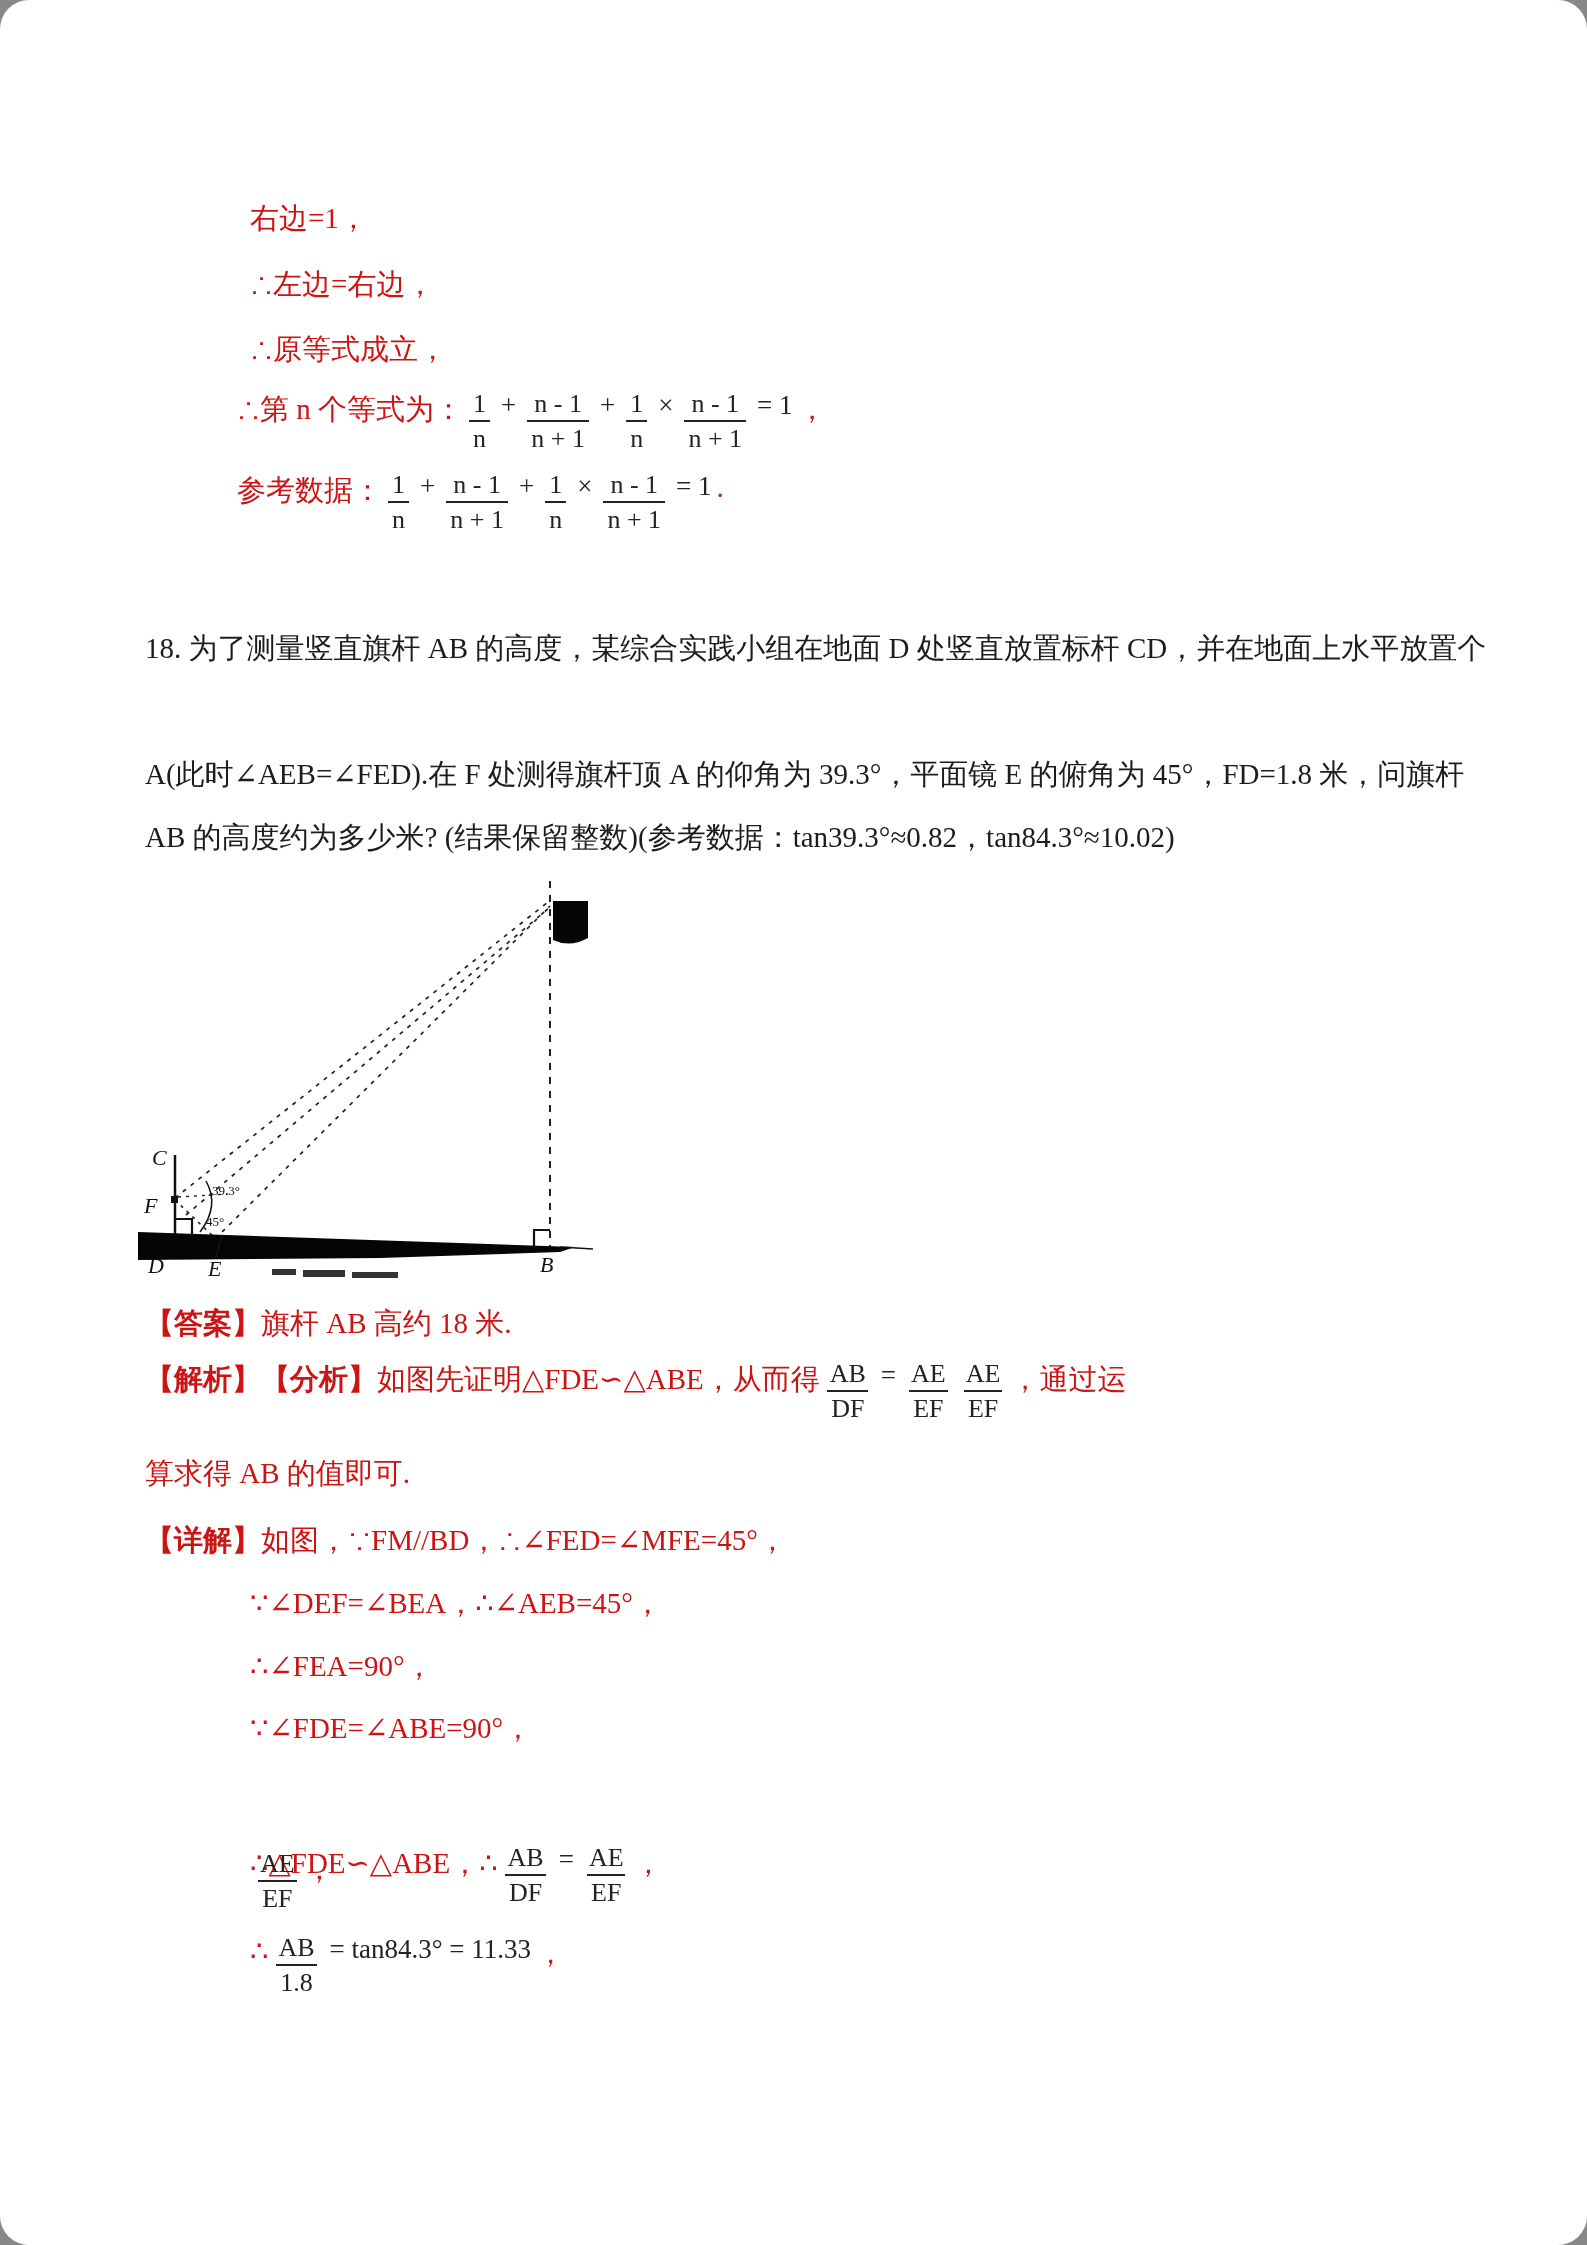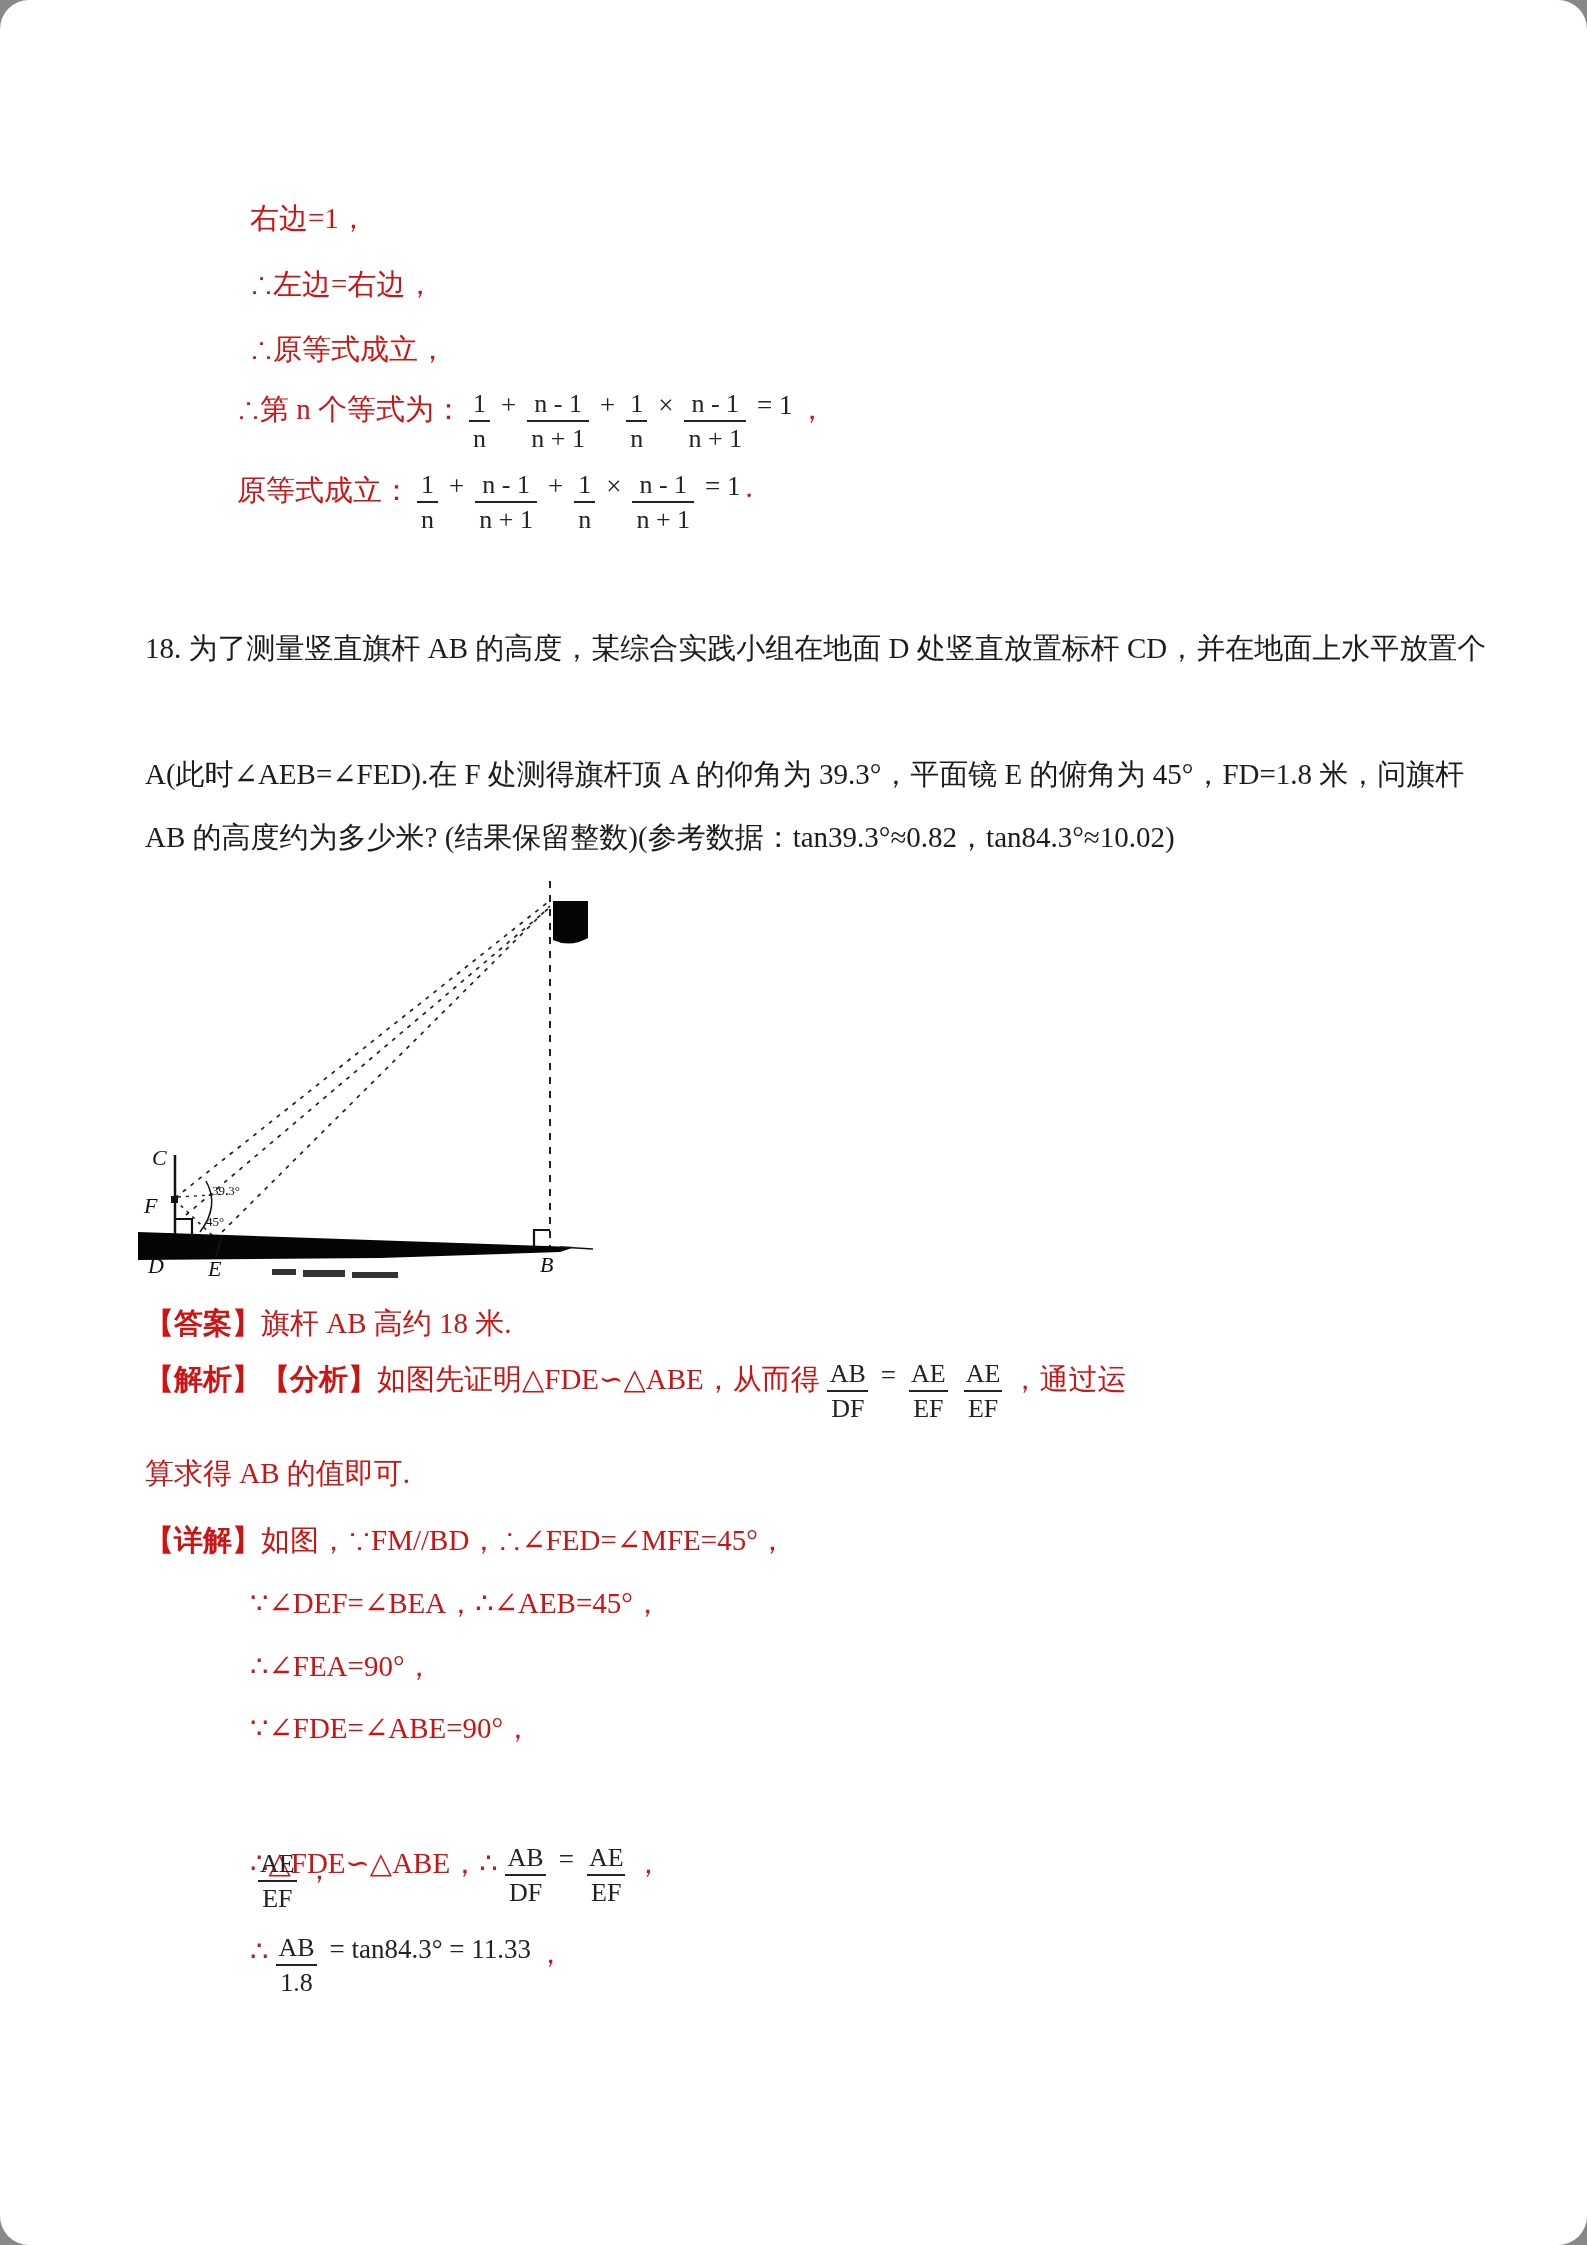--- a/index.html
+++ b/index.html
@@ -55,21 +55,21 @@
     <span class="mop">×</span>
     <span class="frac">
         <span class="num">n - 1</span>
         <span class="den">n + 1</span>
       </span>
     <span class="mop">= 1</span>
     <span class="red">，</span>
   </div>
 
   <div class="mrow" style="top:471px;left:237px">
-    <span class="red">原等式成立：</span>
+    <span class="red">参考数据：</span>
     <span class="frac">
         <span class="num">1</span>
         <span class="den">n</span>
       </span>
     <span class="mop">+</span>
     <span class="frac">
         <span class="num">n - 1</span>
         <span class="den">n + 1</span>
       </span>
     <span class="mop">+</span>

